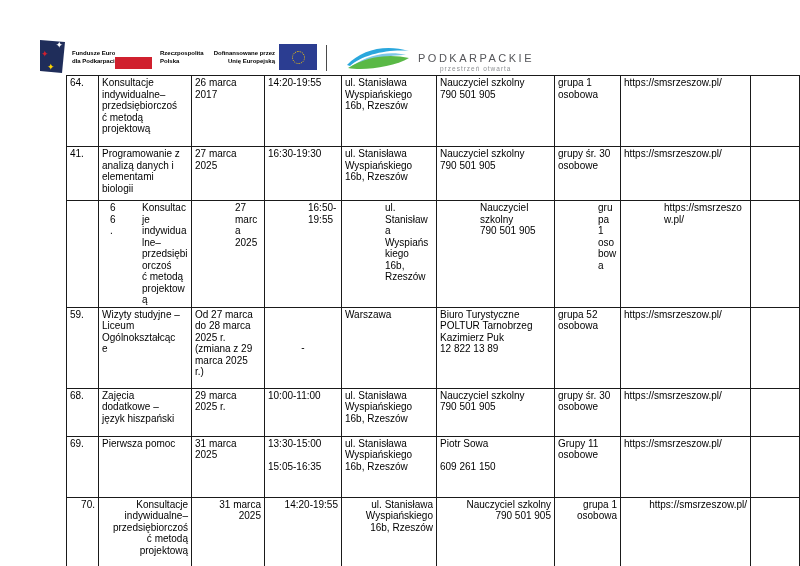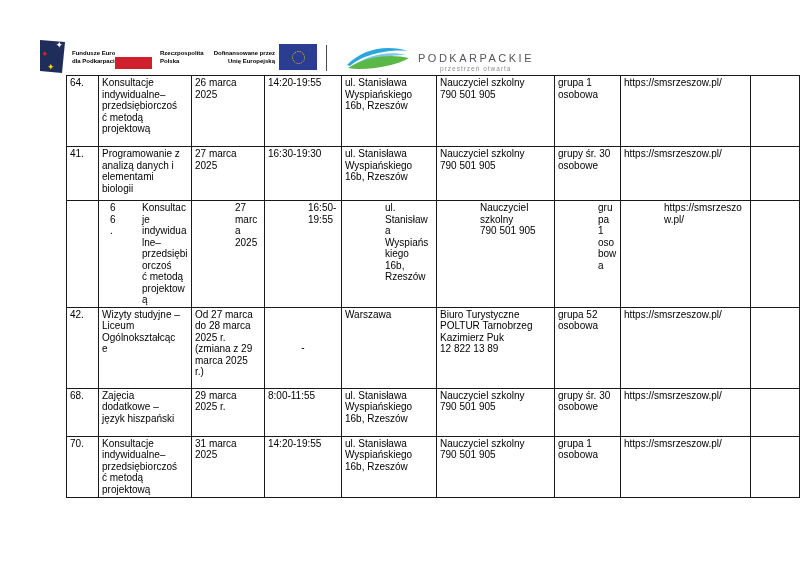--- a/index.html
+++ b/index.html
@@ -109,21 +109,21 @@
     </colgroup>
     <tbody>
         <tr>
           <td class="col-no">64.</td>
           <td class="col-name">Konsultacje
 indywidualne–
 przedsiębiorczoś
 ć metodą
 projektową</td>
           <td class="col-date">26 marca
-2025</td>
+2017</td>
           <td class="col-time">14:20-19:55</td>
           <td class="col-location">ul. Stanisława
 Wyspiańskiego
 16b, Rzeszów</td>
           <td class="col-contact">Nauczyciel szkolny
 790 501 905</td>
           <td class="col-group">grupa 1
 osobowa</td>
           <td class="col-url">https://smsrzeszow.pl/</td>
           <td class="col-extra"></td>
@@ -161,21 +161,21 @@
 Wyspiańskiego
 16b, Rzeszów</td>
           <td class="col-contact">Nauczyciel szkolny
 790 501 905</td>
           <td class="col-group">grupa 1
 osobowa</td>
           <td class="col-url">https://smsrzeszow.pl/</td>
           <td class="col-extra"></td>
         </tr>
         <tr>
-          <td class="col-no">42.</td>
+          <td class="col-no">59.</td>
           <td class="col-name">Wizyty studyjne –
 Liceum
 Ogólnokształcąc
 e</td>
           <td class="col-date">Od 27 marca
 do 28 marca
 2025 r.
 (zmiana z 29
 marca 2025
 r.)</td>
@@ -190,27 +190,46 @@
           <td class="col-url">https://smsrzeszow.pl/</td>
           <td class="col-extra"></td>
         </tr>
         <tr>
           <td class="col-no">68.</td>
           <td class="col-name">Zajęcia
 dodatkowe –
 język hiszpański</td>
           <td class="col-date">29 marca
 2025 r.</td>
-          <td class="col-time">8:00-11:55</td>
+          <td class="col-time">10:00-11:00</td>
           <td class="col-location">ul. Stanisława
 Wyspiańskiego
 16b, Rzeszów</td>
           <td class="col-contact">Nauczyciel szkolny
 790 501 905</td>
           <td class="col-group">grupy śr. 30
+osobowe</td>
+          <td class="col-url">https://smsrzeszow.pl/</td>
+          <td class="col-extra"></td>
+        </tr>
+        <tr>
+          <td class="col-no">69.</td>
+          <td class="col-name">Pierwsza pomoc</td>
+          <td class="col-date">31 marca
+2025</td>
+          <td class="col-time">13:30-15:00
+
+15:05-16:35</td>
+          <td class="col-location">ul. Stanisława
+Wyspiańskiego
+16b, Rzeszów</td>
+          <td class="col-contact">Piotr Sowa
+
+609 261 150</td>
+          <td class="col-group">Grupy 11
 osobowe</td>
           <td class="col-url">https://smsrzeszow.pl/</td>
           <td class="col-extra"></td>
         </tr>
         <tr>
           <td class="col-no">70.</td>
           <td class="col-name">Konsultacje
 indywidualne–
 przedsiębiorczoś
 ć metodą

